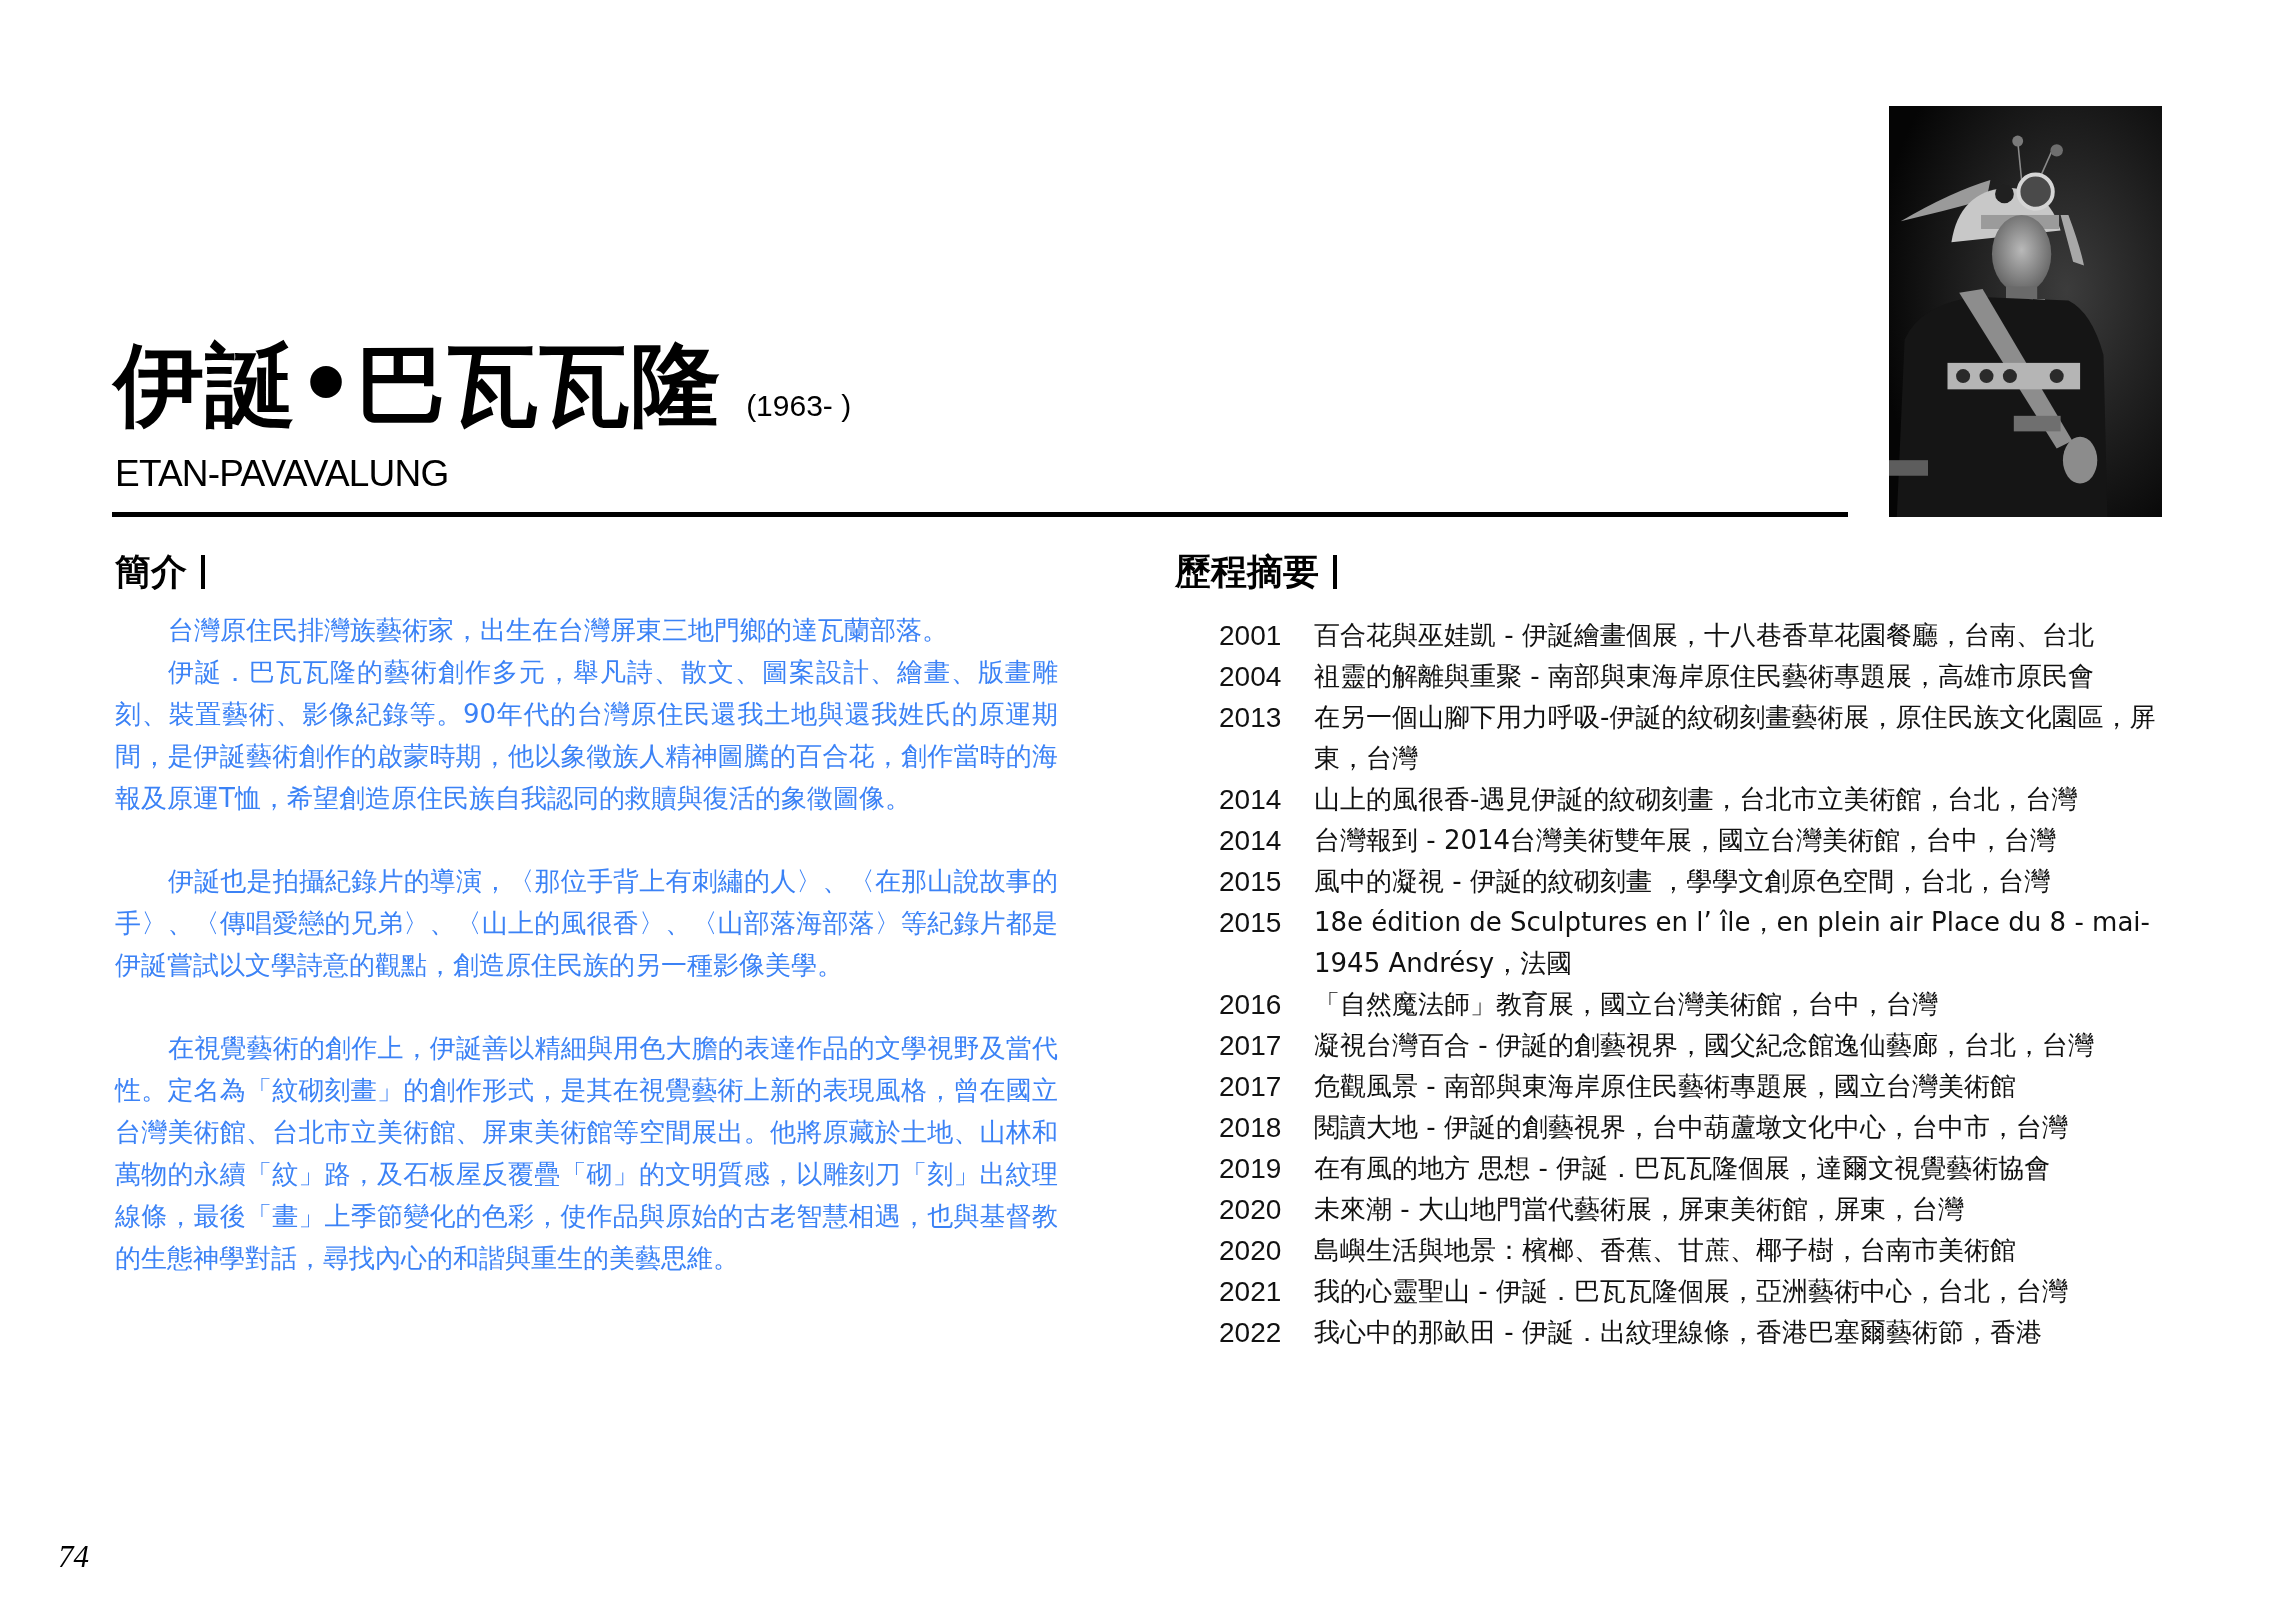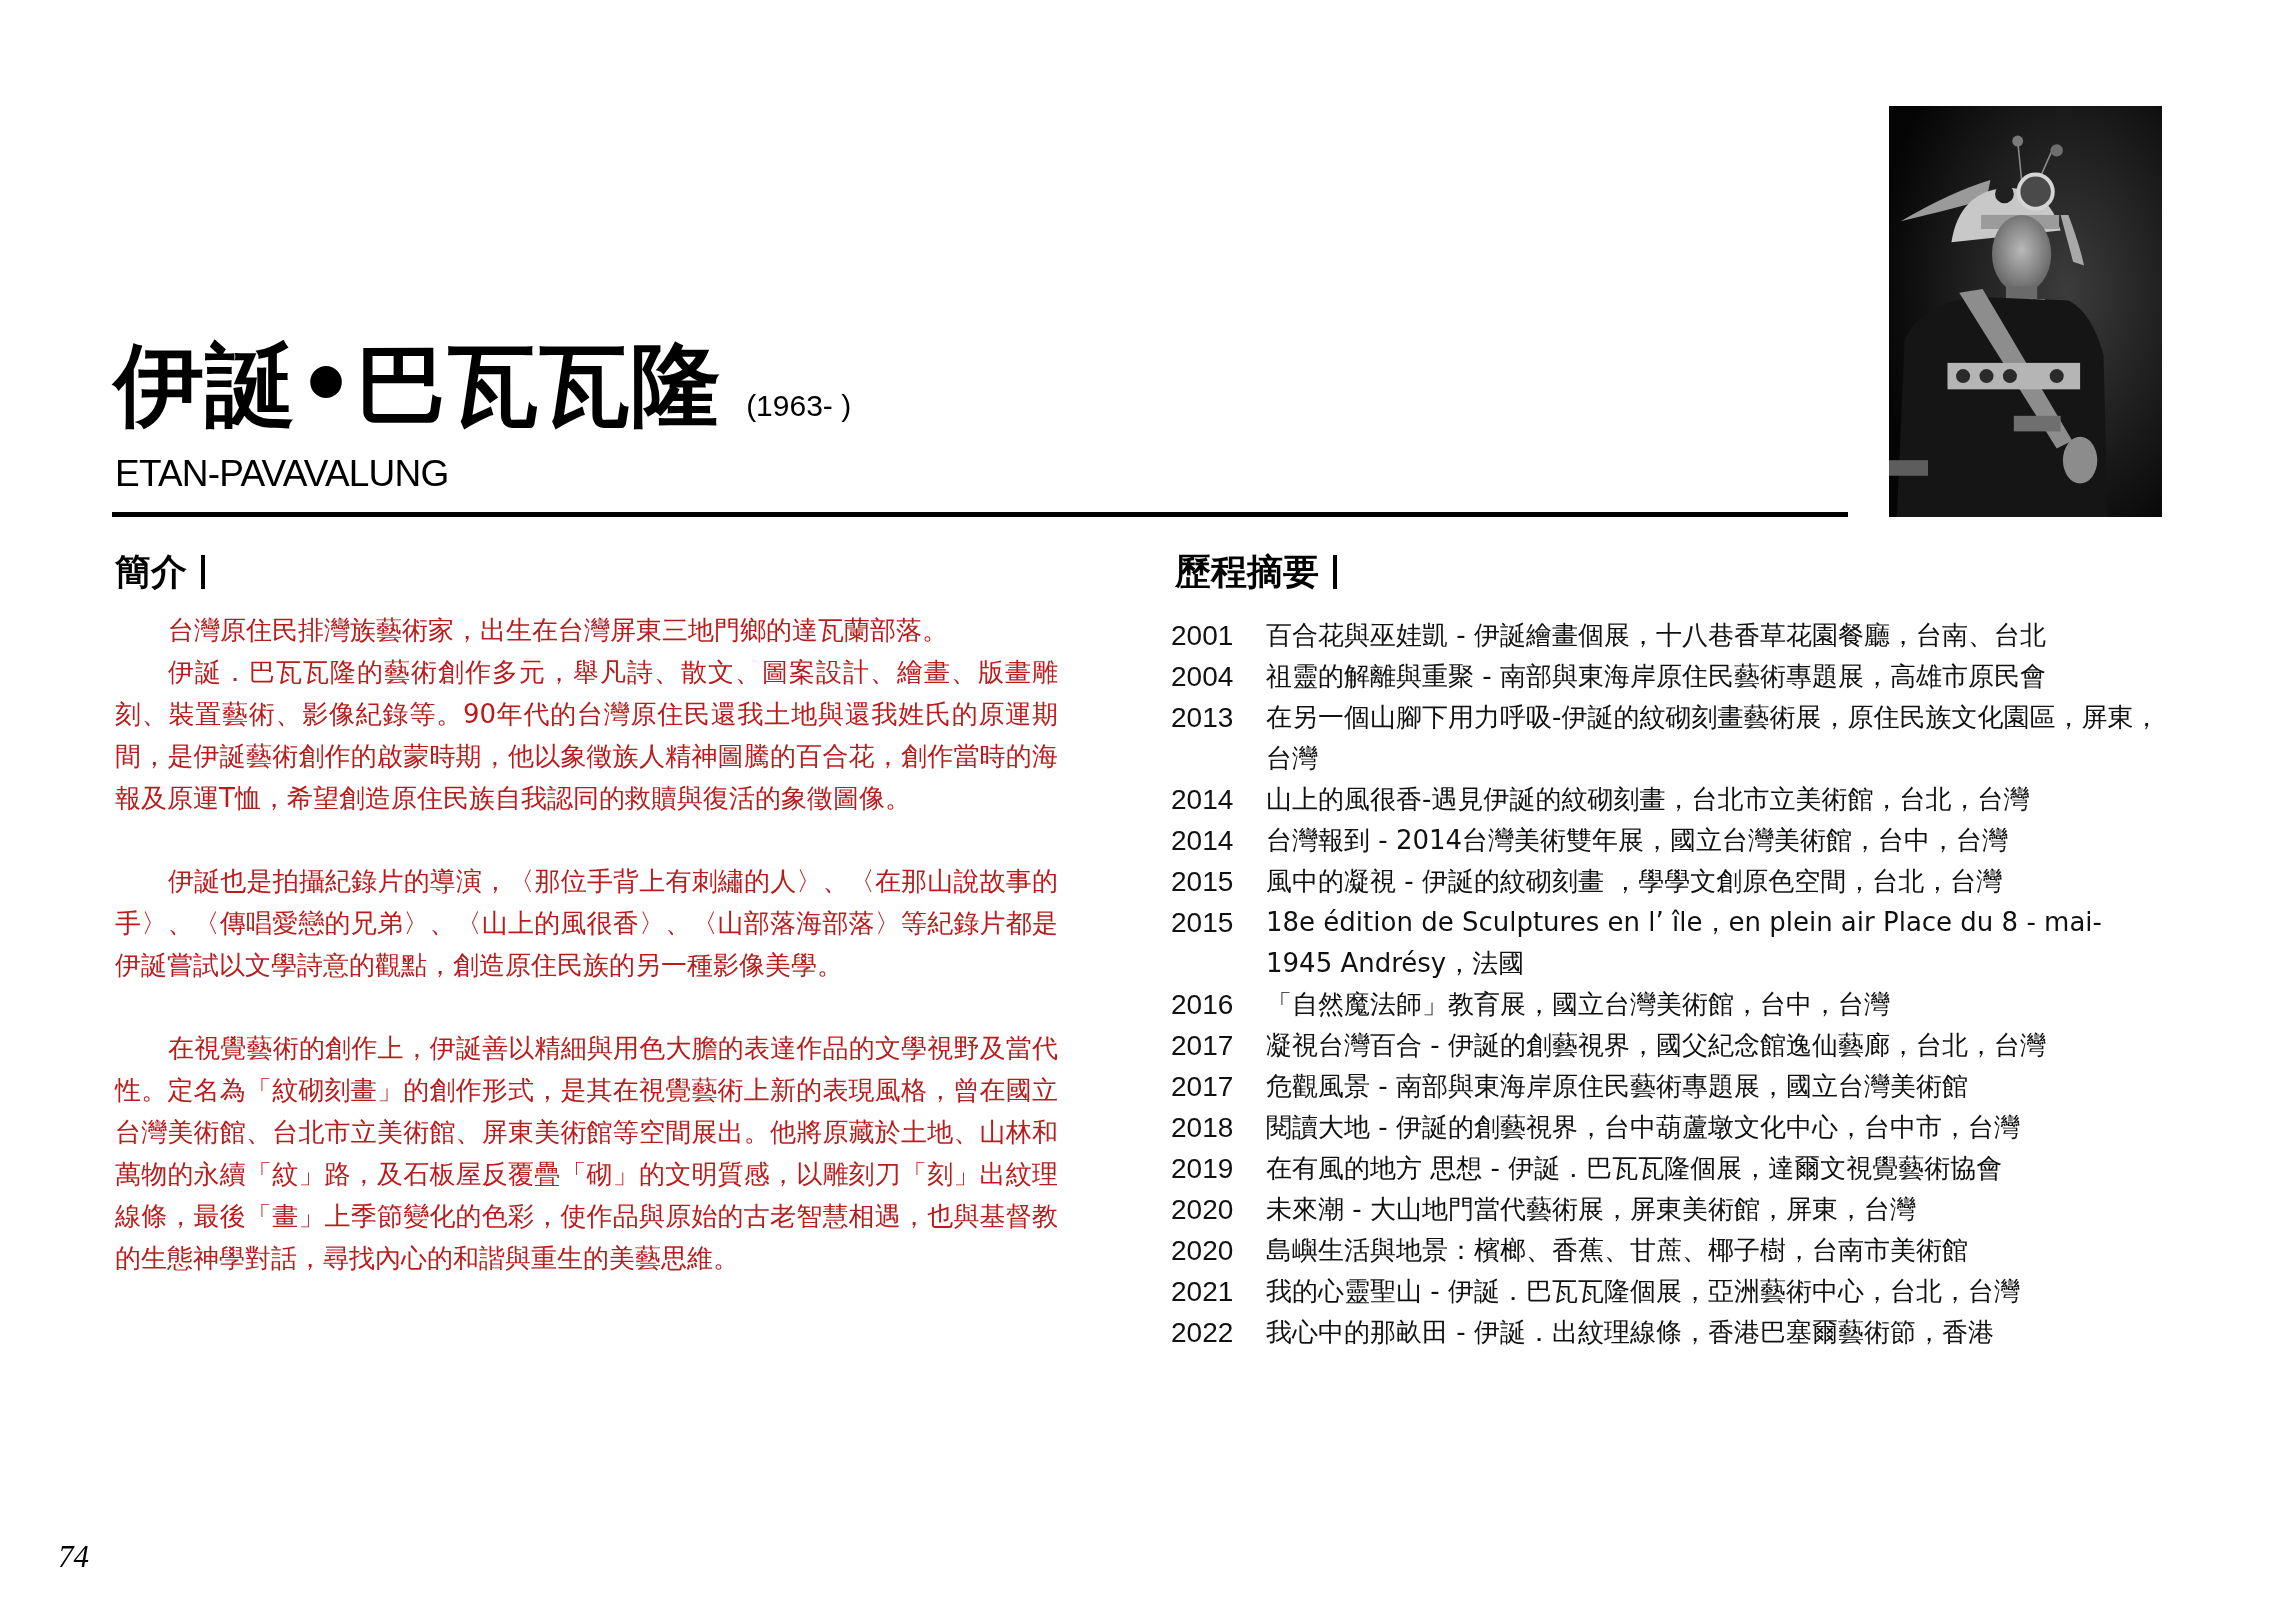--- a/index.html
+++ b/index.html
@@ -17,27 +17,27 @@
 
     .portrait { position: absolute; left: 1889px; top: 106px; width: 273px; height: 411px; overflow: hidden;
                 background: radial-gradient(ellipse at 45% 40%, #3a3a3a 0%, #1a1a1a 45%, #070707 100%); }
     .portrait svg { width: 100%; height: 100%; display: block; }
 
     .section-heading { position: absolute; font-size: 36px; font-weight: bold; line-height: 44px; white-space: nowrap; color: #000; }
     .section-heading .bar { display: inline-block; width: 3.9px; height: 34px; background: #000; margin-left: 14px; vertical-align: -4.7px; }
     #intro-heading { left: 115px; top: 550px; }
     #history-heading { left: 1175px; top: 550px; }
 
-    .intro { position: absolute; left: 115px; top: 609px; width: 943px; font-size: 26px; line-height: 42px; color: #b91c1c; }
+    .intro { position: absolute; left: 115px; top: 609px; width: 943px; font-size: 26px; line-height: 42px; color: #3b82f6; }
     .intro p { margin: 0; text-indent: 53px; text-align: justify; }
     .intro .gap { height: 41px; }
 
     .timeline { position: absolute; left: 1171px; top: 615px; width: 989px; font-size: 26px; line-height: 41px; color: #111; }
     .tl-row { display: flex; }
-    .tl-year { width: 95px; flex: 0 0 95px; font-family: "Liberation Sans", sans-serif; font-size: 28px; }
+    .tl-year { width: 95px; flex: 0 0 95px; font-family: "Liberation Sans", sans-serif; font-size: 28px; margin-left: 48px; }
     .tl-text { flex: 1 1 auto; }
 
     .page-number { position: absolute; left: 58px; top: 1539px; font-size: 31px; font-family: "Liberation Serif", serif; color: #000; font-style: italic; }
   </style>
 </head>
 <body>
 
 <div class="page">
 
   <div class="title-row">

